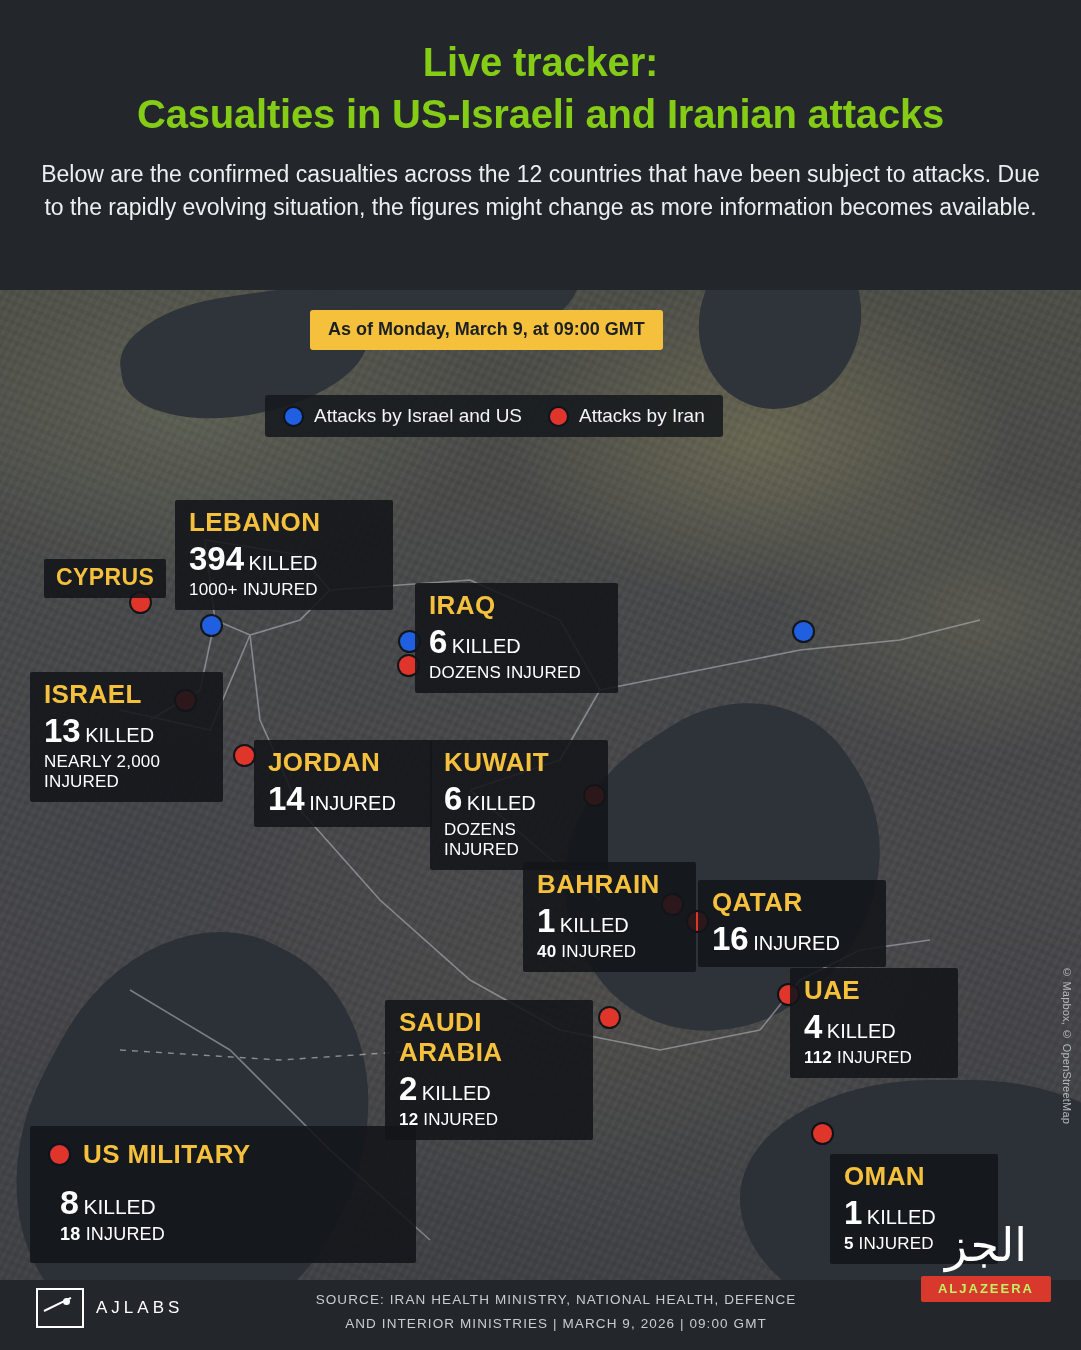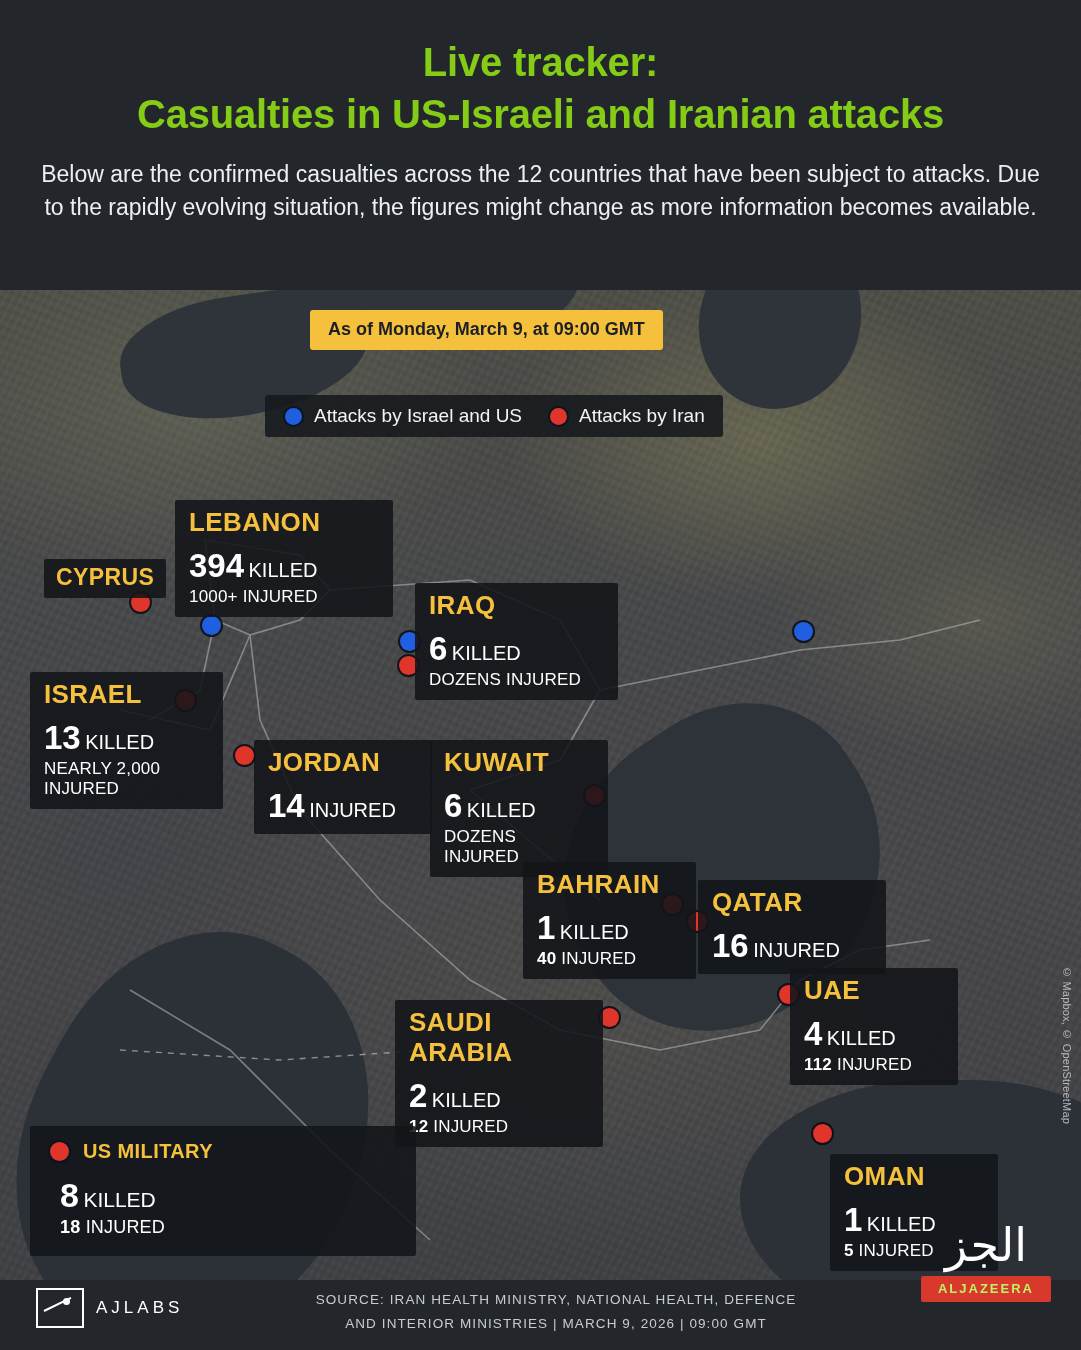--- a/index.html
+++ b/index.html
@@ -92,21 +92,21 @@
     position:absolute;
     background:rgba(18,21,25,.88);
     padding:8px 14px 10px 14px;
     border-radius:2px;
     color:#fff;
   }
   .box .cname{
     color:#f5c13d;font-weight:bold;letter-spacing:.4px;
     font-size:26px;line-height:1.15;display:block;
   }
-  .box .row1{display:block;margin-top:10px;line-height:1.1;}
+  .box .row1{display:block;margin-top:3px;line-height:1.1;}
   .box .big{font-size:33px;font-weight:bold;}
   .box .lab{font-size:20px;}
   .box .row2{display:block;font-size:17px;margin-top:3px;letter-spacing:.2px;}
   .box .row2 b{font-weight:bold;}
   
   .chip{
     position:absolute;background:rgba(18,21,25,.88);
     color:#f5c13d;font-weight:bold;font-size:23px;
     padding:5px 12px 7px 12px;border-radius:2px;letter-spacing:.4px;
   }
@@ -285,21 +285,21 @@
     <span class="row1">
       <span class="big">4</span>
       <span class="lab">KILLED</span>
     </span>
     <span class="row2">
       <b>112</b>
       <span>INJURED</span>
     </span>
   </div>
 
-  <div class="box" style="left:395px;top:1000px;width:180px;">
+  <div class="box" style="left:385px;top:1000px;width:180px;">
     <span class="cname">SAUDI ARABIA</span>
     <span class="row1">
       <span class="big">2</span>
       <span class="lab">KILLED</span>
     </span>
     <span class="row2">
       <b>12</b>
       <span>INJURED</span>
     </span>
   </div>
@@ -312,21 +312,21 @@
     </span>
     <span class="row2">
       <b>5</b>
       <span>INJURED</span>
     </span>
   </div>
 
   <div class="box with-dot" style="left:30px;top:1126px;width:350px;padding:14px 18px 18px 18px;">
     <span class="hdr">
       <span class="dot dot-red" style="width:19px;height:19px;"></span>
-      <span class="cname" style="font-size:20px;">US MILITARY</span>
+      <span class="cname" style="font-size:26px;">US MILITARY</span>
     </span>
     <span class="row1" style="margin-left:12px;margin-top:14px;">
       <span class="big" style="font-size:34px;">8</span>
       <span class="lab" style="font-size:21px;">KILLED</span>
     </span>
     <span class="row2" style="margin-left:12px;font-size:18px;">
       <b>18</b>
       <span>INJURED</span>
     </span>
   </div>

